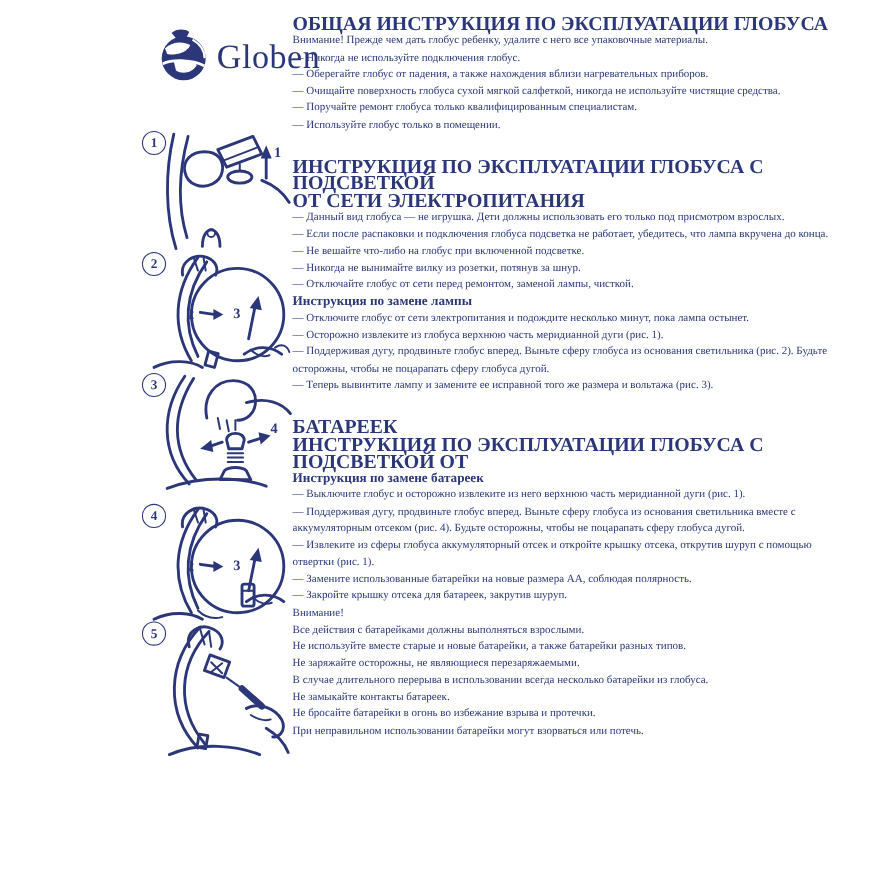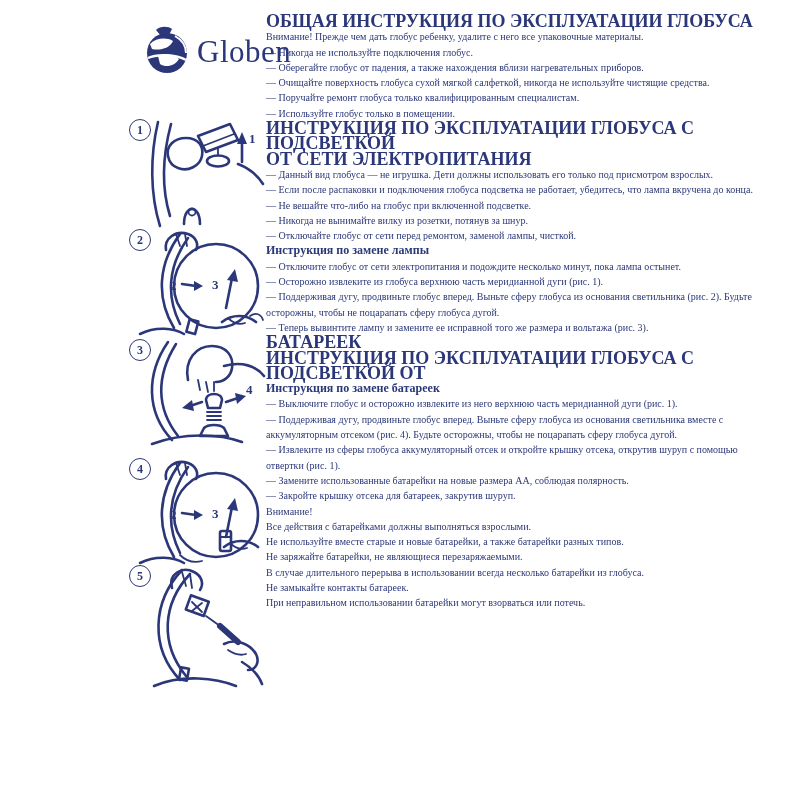--- a/index.html
+++ b/index.html
@@ -21,21 +21,21 @@
     display:flex; align-items:center; justify-content:center;
     font-size:12px; font-weight:bold; background:#fff; z-index:2;
   }
   .stroke { fill:none; stroke:#2b3778; stroke-width:2.6; stroke-linecap:round; stroke-linejoin:round; }
   .thin   { fill:none; stroke:#2b3778; stroke-width:1.8; stroke-linecap:round; }
   .fill   { fill:#2b3778; stroke:none; }
   .arrlbl { font:bold 13px "Liberation Serif", serif; fill:#2b3778; }
 
   
   .content { position:absolute; left:266px; top:14px; width:496px; }
-  .section + .section { margin-top:0; }
+  .section + .section { margin-top:23px; }
   .content h2 { margin:0; font-size:18px; line-height:15.3px; font-weight:bold; }
   .content h3 { margin:0; font-size:12px;   line-height:15.3px; font-weight:bold; }
   .content p  { margin:0; font-size:10px; line-height:15.3px; }
 </style>
 </head>
 <body>
 
 <div class="page">
 
   <div class="logo">
@@ -199,20 +199,21 @@
       </h2>
       <h3>Инструкция по замене батареек</h3>
       <p>— Выключите глобус и осторожно извлеките из него верхнюю часть меридианной дуги (рис. 1).</p>
       <p>— Поддерживая дугу, продвиньте глобус вперед. Выньте сферу глобуса из основания светильника вместе с аккумуляторным отсеком (рис. 4). Будьте осторожны, чтобы не поцарапать сферу глобуса дугой.</p>
       <p>— Извлеките из сферы глобуса аккумуляторный отсек и откройте крышку отсека, открутив шуруп с помощью отвертки (рис. 1).</p>
       <p>— Замените использованные батарейки на новые размера АА, соблюдая полярность.</p>
       <p>— Закройте крышку отсека для батареек, закрутив шуруп.</p>
       <p>Внимание!</p>
       <p>Все действия с батарейками должны выполняться взрослыми.</p>
       <p>Не используйте вместе старые и новые батарейки, а также батарейки разных типов.</p>
-      <p>Не заряжайте батарейки, не являющиеся перезаряжаемыми.</p>
+      <p>Не заряжайте осторожны, не являющиеся перезаряжаемыми.</p>
       <p>В случае длительного перерыва в использовании всегда несколько батарейки из глобуса.</p>
       <p>Не замыкайте контакты батареек.</p>
+      <p>Не бросайте батарейки в огонь во избежание взрыва и протечки.</p>
       <p>При неправильном использовании батарейки могут взорваться или потечь.</p>
     </section>
 
   </main>
 </div>
 
 </body></html>

